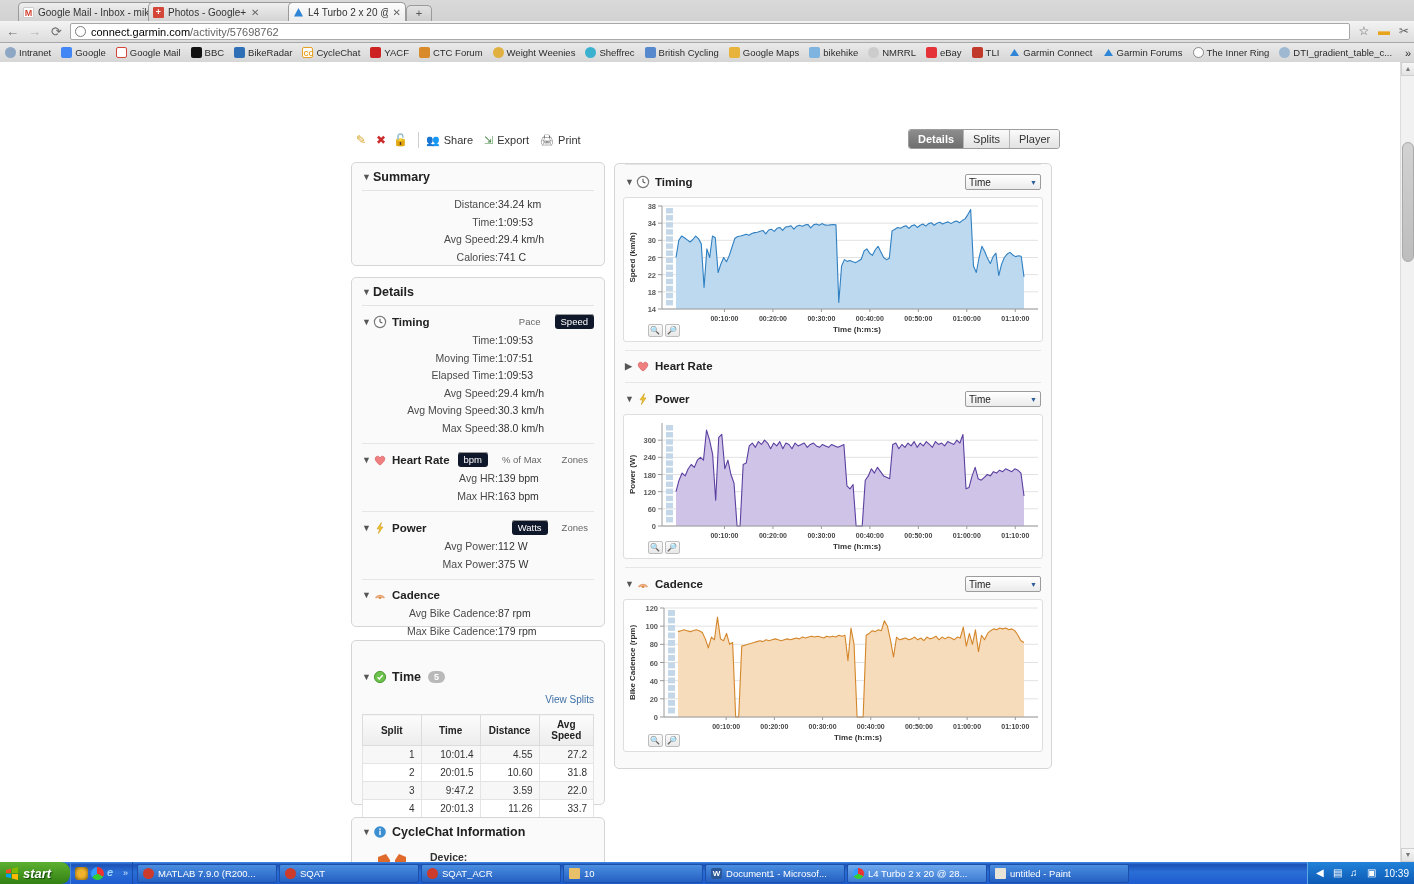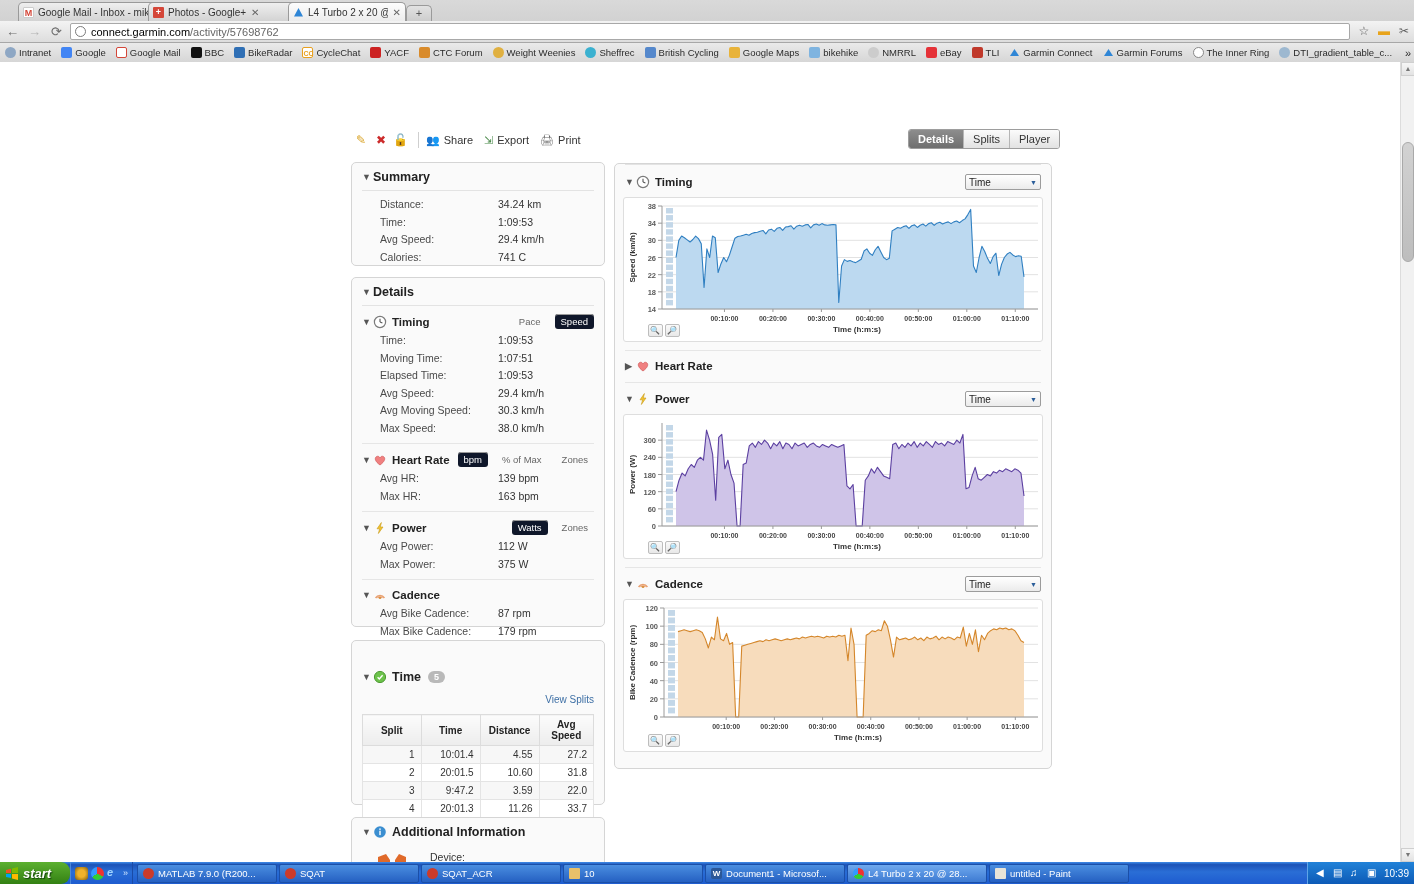--- a/index.html
+++ b/index.html
@@ -68,21 +68,21 @@
 
   
   .card { position:absolute; background:#fafafa; border:1px solid #d5d5d5; border-radius:5px; }
   .card-hd { display:flex; align-items:center; padding:7px 10px 6px 10px; font-size:12.5px; font-weight:bold; color:#222; }
   .caret { width:11px; color:#555; font-size:9px; flex:0 0 auto; }
   .caret.right::before { content:"\25B6"; }
   .caret.down::before { content:"\25BC"; }
   .hd-icon { width:14px; height:14px; margin-right:5px; display:inline-block; flex:0 0 auto; }
   .hdrule { height:1px; background:#e3e3e3; margin:0 10px; }
 
-  .kv { display:flex; font-size:10.5px; color:#3a3a3a; padding:1px 0 1px 28px; line-height:15.5px;}
+  .kv { display:flex; font-size:10.5px; color:#3a3a3a; padding:1px 0 1px 28px; line-height:15.5px;text-align:right;}
   .kv .k { width:118px; color:#4a4a4a; }
   .kv .v { color:#333; }
 
   .subhd { display:flex; align-items:center; padding:4px 10px 3px 10px; font-size:11.5px; font-weight:bold; color:#222; }
   .pillbar { margin-left:auto; display:flex; align-items:center; gap:8px; font-size:9.5px; color:#666; font-weight:normal;}
   .pill { padding:2px 6px; border-radius:3px; }
   .pill.on { background:#0f172a; color:#fff; box-shadow:inset 0 1px 0 #9a9a9a;}
   .rowsep { height:1px; background:#e6e6e6; margin:6px 10px 4px 10px;}
 
   
@@ -91,21 +91,21 @@
   table.laps td { border:1px solid #e4e4e4; padding:3px 6px; text-align:right; color:#333; background:#fff;}
   table.laps tr:nth-child(odd) td { background:#f7f7f7; }
   table.laps tr.summary td { font-weight:bold; background:#fff; }
   .badge-count { display:inline-block; background:#b9b9b9; color:#fff; font-size:9px; border-radius:7px; padding:1px 6px; margin-left:7px; font-weight:bold;}
   .link { color:#3d6fa5; font-size:10px; font-weight:normal; }
 
   
   .device { display:flex; padding:6px 10px 12px 14px; }
   .watch { width:52px; height:52px; flex:0 0 auto; margin-right:12px; position:relative; }
   .dev-txt { font-size:10.5px; color:#333; }
-  .dev-txt .bold { font-weight:normal; display:block; margin-bottom:9px;}
+  .dev-txt .bold { font-weight:bold; display:block; margin-bottom:9px;}
   .dev-txt a { color:#4a7fb5; text-decoration:none; }
   .dev-gap { height:10px; }
 
   
   .chartcard { position:absolute; left:614px; top:101px; width:438px; height:606px;
      background:#fafafa; border:1px solid #d5d5d5; border-radius:5px; }
   .chk { width:10px; height:10px; border:1px solid #8a8a8a; background:#fff; display:inline-block; margin-right:5px; }
   .chartbox { margin:4px 8px 8px 8px; background:#fff; border:1px solid #dedede; border-radius:3px; position:relative; }
   .selbox { margin-left:auto; width:76px; height:16px; border:1px solid #9c9c9c; border-radius:2px;
      background:linear-gradient(#ffffff,#ebebeb); font-size:10px; color:#222; display:flex; align-items:center; padding:0 3px; font-weight:normal;}
@@ -507,21 +507,21 @@
   <div class="card" style="left:351px; top:755px; width:254px; height:102px;">
     <div class="card-hd">
       <span class="caret down"></span>
       <span class="hd-icon">
           <svg width="14" height="14" viewBox="0 0 14 14">
             <circle cx="7" cy="7" r="5.8" fill="#3b8ed0"></circle>
             <rect x="6.3" y="5.7" width="1.4" height="4.4" fill="#fff"></rect>
             <rect x="6.3" y="3.4" width="1.4" height="1.5" fill="#fff"></rect>
           </svg>
         </span>
-      <span>Additional Information</span>
+      <span>CycleChat Information</span>
     </div>
     <div class="device">
       <div class="watch">
         <svg width="52" height="52" viewBox="0 0 52 52">
           <path d="M12 6 L20 3 L24 9 L24 42 L20 49 L12 46 Z" fill="#e06a2a"></path>
           <path d="M40 6 L33 3 L29 9 L29 42 L33 49 L40 46 Z" fill="#e06a2a"></path>
           <rect x="9" y="13" width="34" height="26" rx="5" fill="#4a4a4a"></rect>
           <rect x="12.5" y="16.5" width="27" height="19" rx="3" fill="#b9bfb4"></rect>
           <rect x="15" y="19" width="22" height="5" fill="#8f968a"></rect>
           <rect x="15" y="26" width="14" height="7" fill="#8f968a"></rect>

